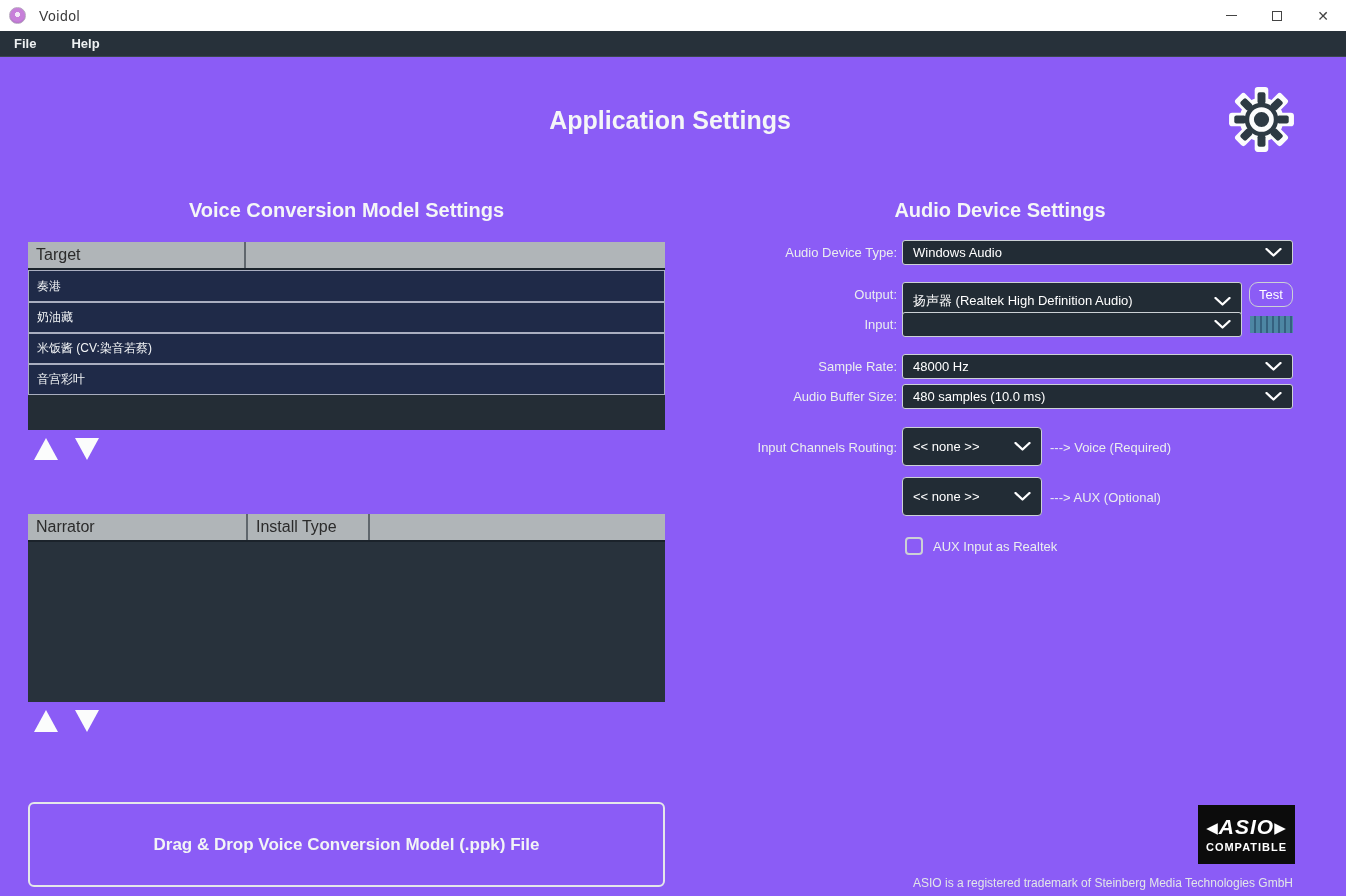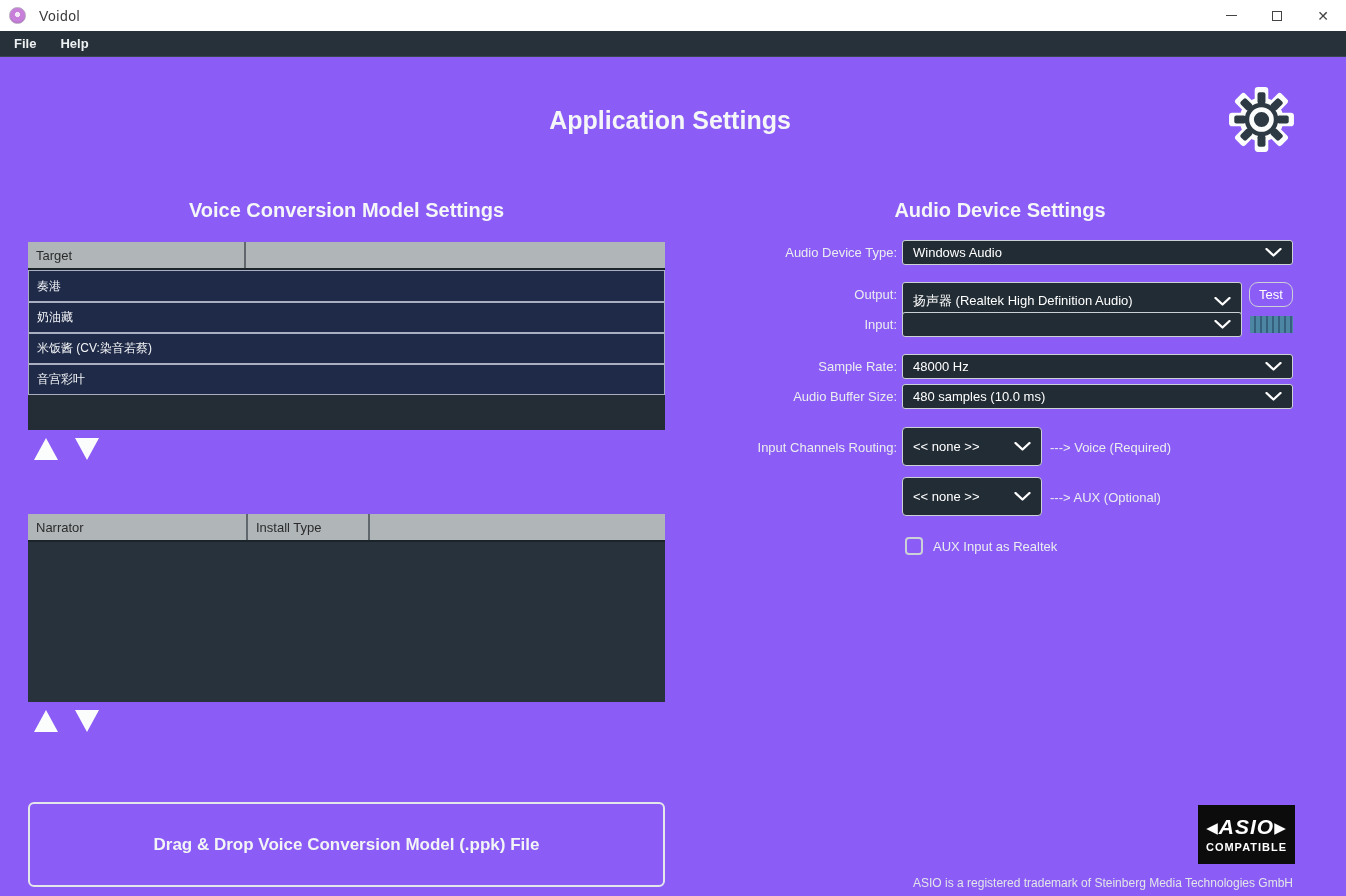--- a/index.html
+++ b/index.html
@@ -13,38 +13,38 @@
               background:radial-gradient(circle at 50% 42%, #f3e6f7 0 22%, #c77fd9 23% 60%, #8e4fae 100%);
               border:1px solid #b7a6c0; }
   .titlebar-title { margin-left:13px; font-size:14px; color:#3a3a3a; letter-spacing:.5px; }
   .win-controls { position:absolute; right:0; top:0; height:31px; display:flex; }
   .win-btn { width:46px; height:31px; display:flex; align-items:center; justify-content:center; color:#444; cursor:default; }
   .glyph-min { width:11px; height:1px; background:#444; display:block; }
   .glyph-max { width:10px; height:10px; border:1px solid #444; display:block; }
   .glyph-close { font-size:14px; line-height:1; color:#444; }
 
   
-  .menubar { position:absolute; left:0; top:31px; width:1346px; height:26px; background:#27313a; border-bottom:1px solid #3a464f; display:flex; align-items:center; }
+  .menubar { position:absolute; left:0; top:31px; width:1346px; height:26px; background:#27313a; border-bottom:1px solid #3a464f; display:flex; align-items:center;gap:11px; }
   .menu-item { color:#eef1f2; font-size:13px; font-weight:bold; padding:0 10px; margin-left:4px; }
 
   
   .page-title { position:absolute; left:370px; top:106px; width:600px; text-align:center; color:#f4f6f7; font-size:25px; font-weight:bold; }
   .section-title { position:absolute; color:#f4f6f7; font-size:20px; font-weight:bold; text-align:center; }
   .vcms-title { left:28px; top:199px; width:637px; }
   .ads-title  { left:700px; top:199px; width:600px; }
 
   
   .gear { position:absolute; left:1228px; top:86px; }
 
   
   .tbl { position:absolute; left:28px; width:637px; }
   .tbl-1 { top:242px; height:188px; background:#242d36; }
   .tbl-2 { top:514px; height:188px; background:#28323c; }
   .tbl-header { display:flex; height:28px; background:#b0b5b8; border-bottom:2px solid #1b232b; }
-  .tbl-header .hcell { display:flex; align-items:center; padding-left:8px; color:#2b2b2b; font-size:13px; border-right:2px solid #60676d; }
+  .tbl-header .hcell { display:flex; align-items:center; padding-left:8px; color:#2b2b2b; font-size:16px; border-right:2px solid #60676d; }
   .tbl-1 .hcell-0 { width:218px; } .tbl-1 .hcell-1 { flex:1; border-right:none; }
   .tbl-2 .hcell-0 { width:220px; } .tbl-2 .hcell-1 { width:122px; } .tbl-2 .hcell-2 { flex:1; border-right:none; }
   .tbl-rows { }
   .trow { height:32px; display:flex; align-items:center; padding-left:8px; background:#1f2a48;
           border:1px solid #a9aec0; border-top:none; color:#f2f4f6; font-size:12px; }
   .trow:first-child { border-top:1px solid #a9aec0; }
   .trow + .trow { border-top:2px solid #a9aec0; margin-top:-1px; }
 
   
   .arrows { position:absolute; left:34px; display:flex; gap:17px; }

